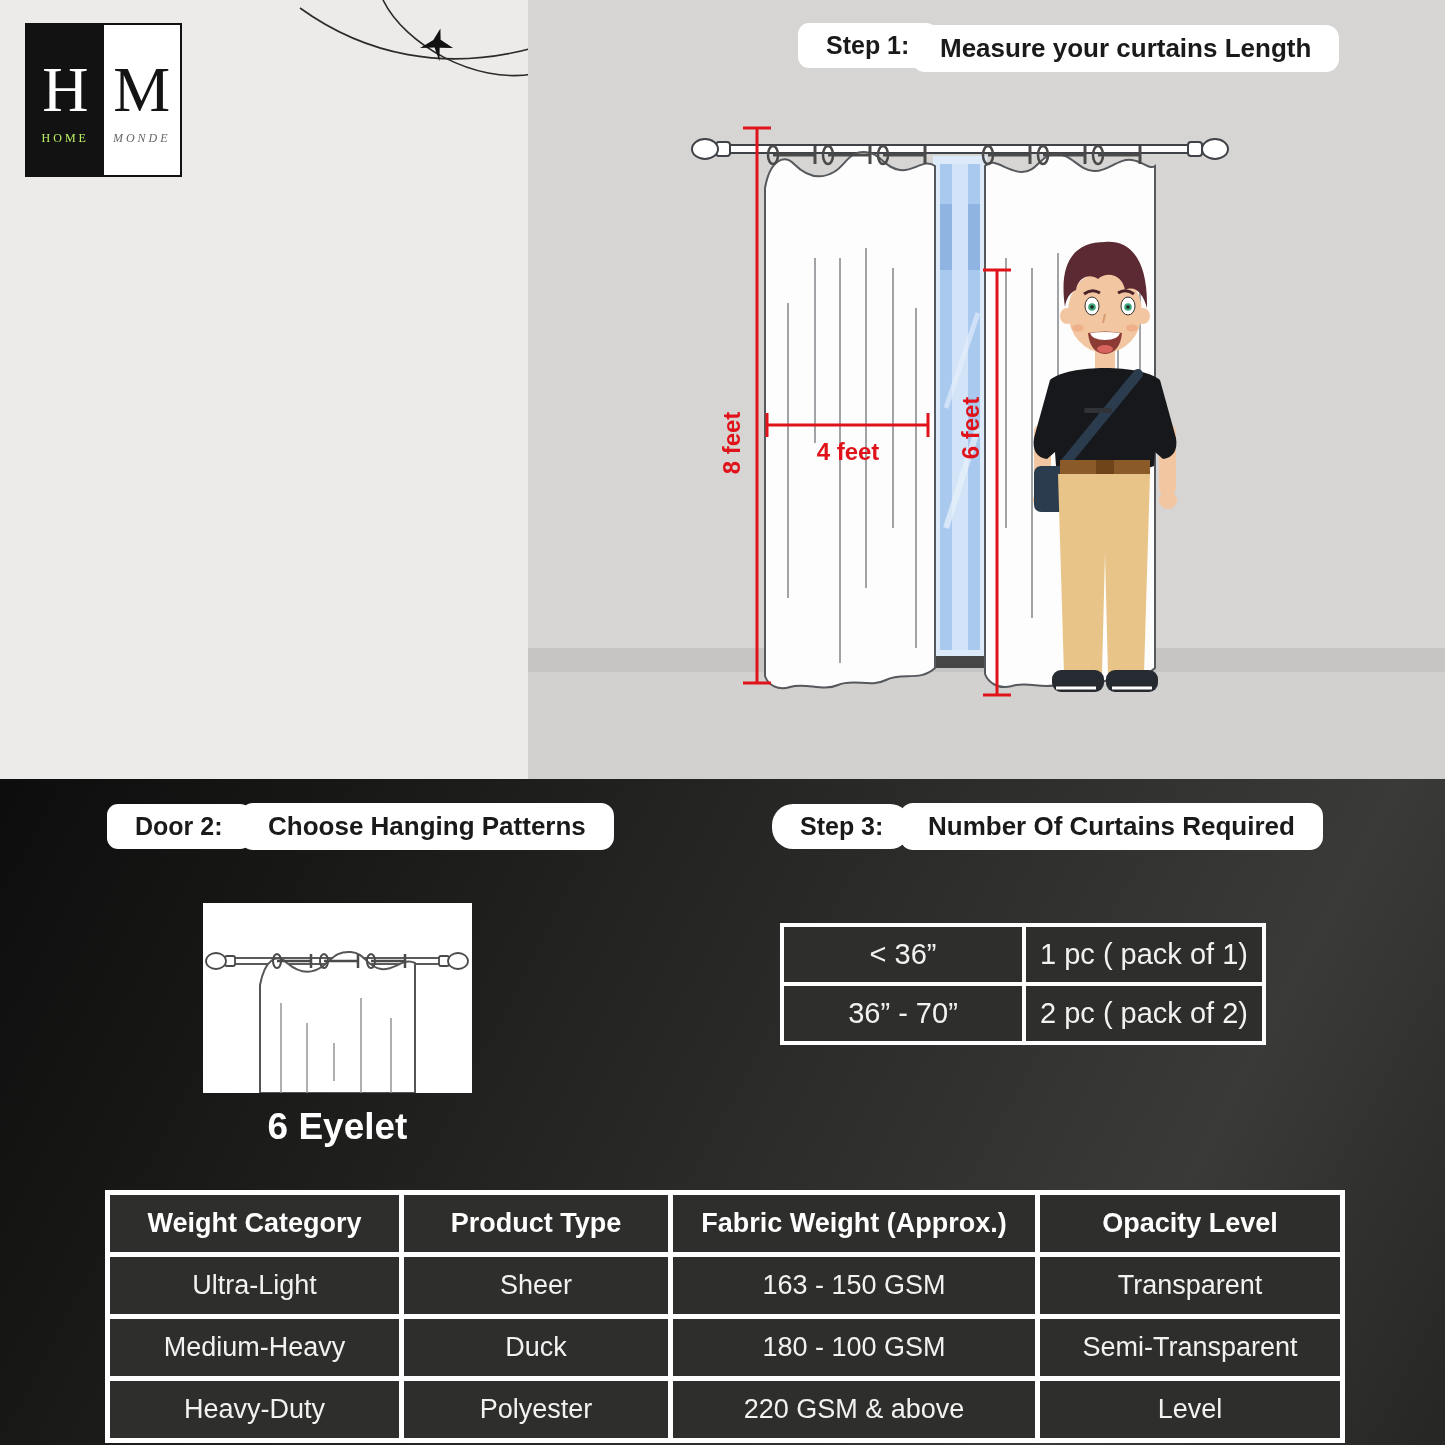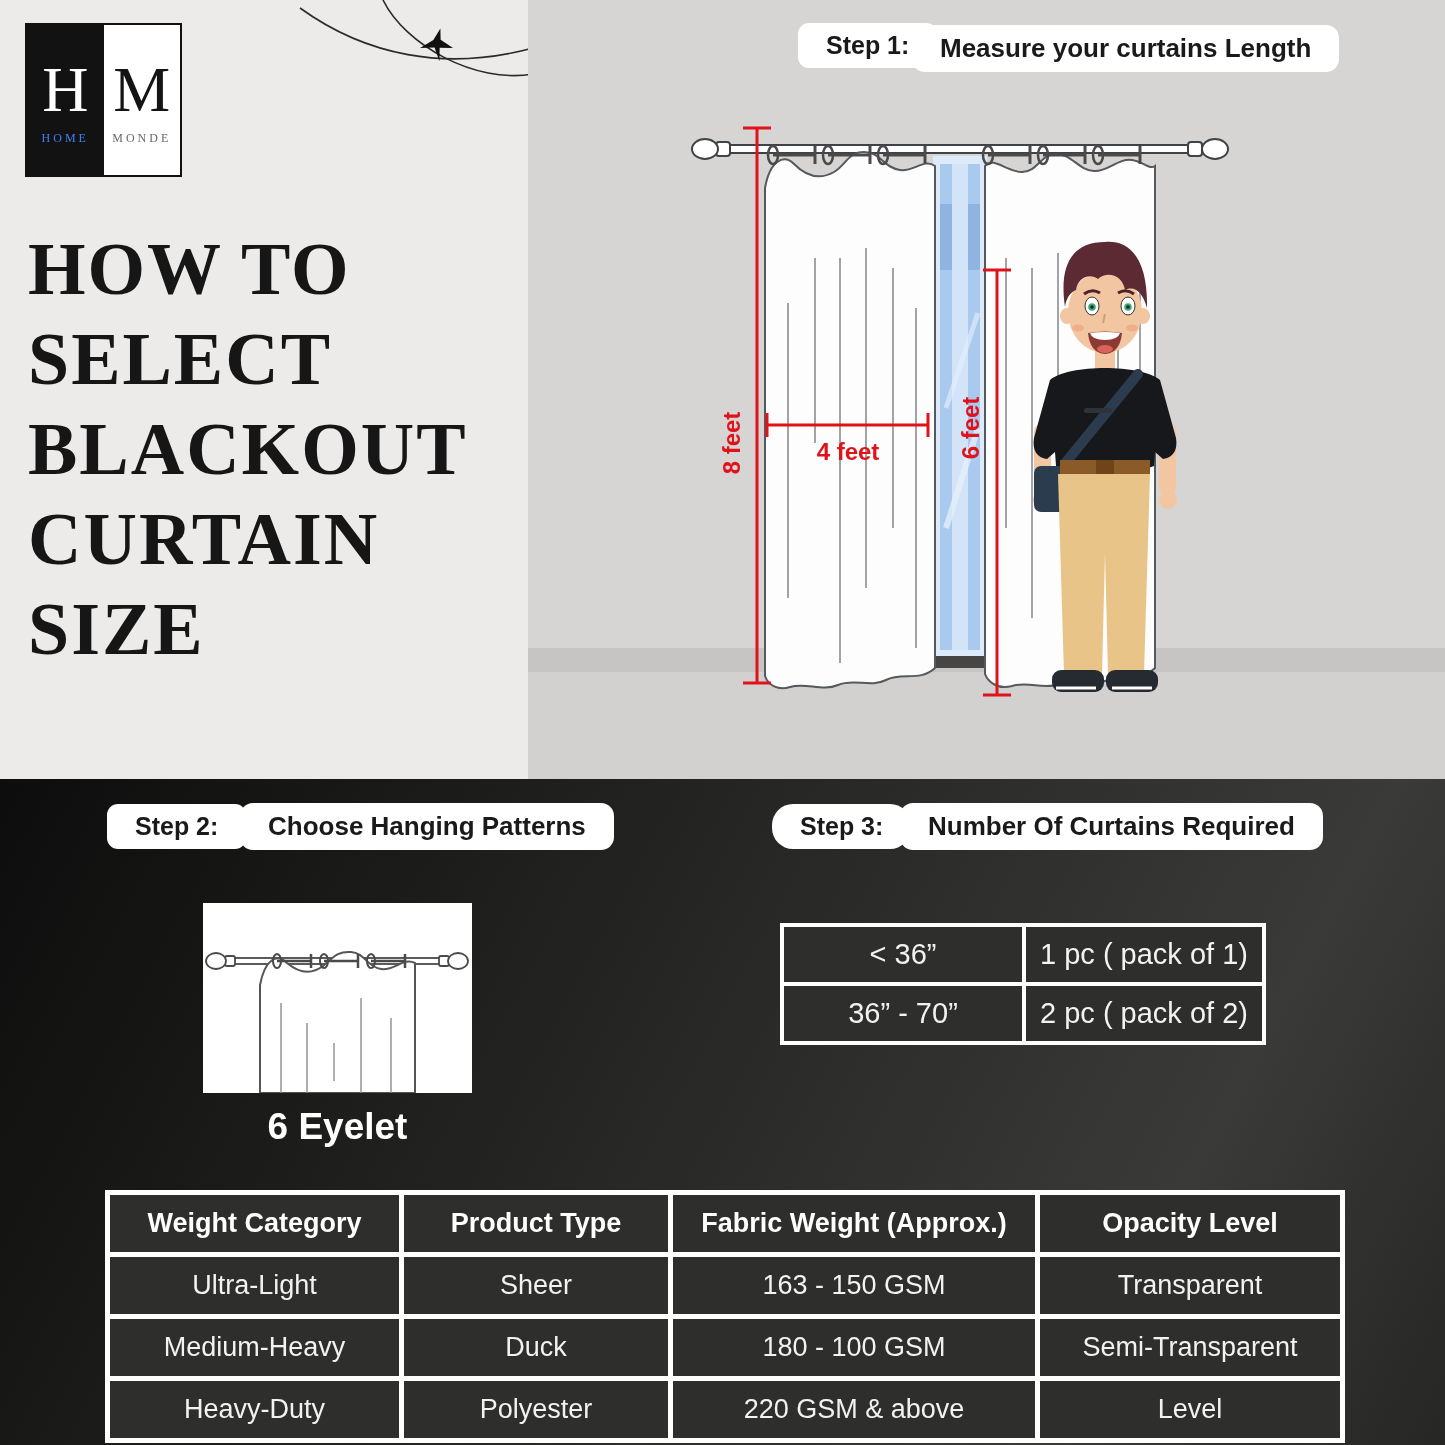--- a/index.html
+++ b/index.html
@@ -15,22 +15,22 @@
 
   
   .logo{position:absolute;left:25px;top:23px;width:157px;height:154px;border:2px solid #111;
         display:flex;box-sizing:border-box;background:#fff;}
   .logo-half{width:50%;height:100%;display:flex;flex-direction:column;align-items:center;box-sizing:border-box;padding-top:36px;}
   .logo-dark{background:#121212;}
   .logo-letter{font-family:"Liberation Serif",serif;font-size:64px;line-height:58px;font-weight:400;}
   .logo-dark .logo-letter{color:#fff;}
   .logo-light .logo-letter{color:#141414;}
   .logo-word{font-family:"Liberation Serif",serif;font-size:12px;letter-spacing:3px;margin-top:12px;}
-  .logo-dark .logo-word{color:#3b82f6;}
-  .logo-light .logo-word{color:#666;}
+  .logo-dark .logo-word{color:#bef264;}
+  .logo-light .logo-word{color:#666;font-style:italic;}
 
   
   .main-title{position:absolute;left:28px;top:224px;width:495px;
       font-family:"Liberation Serif",serif;font-weight:700;color:#161616;
       font-size:74px;line-height:90px;letter-spacing:2px;}
 
   
   .pill{position:absolute;background:#fff;color:#1a1a1a;font-weight:700;font-size:26px;
         display:flex;align-items:center;justify-content:center;padding:0 28px;
         border-radius:13px;height:47px;white-space:nowrap;}
@@ -79,27 +79,20 @@
       <div class="logo-half logo-dark">
         <div class="logo-letter">H</div>
         <div class="logo-word">HOME</div>
       </div>
       <div class="logo-half logo-light">
         <div class="logo-letter">M</div>
         <div class="logo-word">MONDE</div>
       </div>
     </div>
 
-    <div class="main-title">
-      <div>HOW TO</div>
-      <div>SELECT</div>
-      <div>BLACKOUT</div>
-      <div>CURTAIN</div>
-      <div>SIZE</div>
-    </div>
   </div>
 
   <div class="col-right">
     <div class="floor-band"></div>
     <div class="floor-low"></div>
   </div>
 
   <div class="pill pill-sm" style="left:798px;top:23px;">
     <span>Step 1:</span>
   </div>
@@ -233,21 +226,21 @@
       <line x1="295" y1="587" x2="323" y2="587"></line>
     </g>
     <text transform="translate(52 335) rotate(-90)" text-anchor="middle" font-size="24" font-weight="700" fill="#e0131b">8 feet</text>
     <text x="160" y="352" text-anchor="middle" font-size="24" font-weight="700" fill="#e0131b">4 feet</text>
     <text transform="translate(291 320) rotate(-90)" text-anchor="middle" font-size="24" font-weight="700" fill="#e0131b">6 feet</text>
   </svg>
 
   <div class="dark"></div>
 
   <div class="pill pill-sm" style="left:107px;top:804px;">
-    <span>Step 2:</span>
+    <span>Door 2:</span>
   </div>
   <div class="pill" style="left:240px;top:803px;">
     <span>Choose Hanging Patterns</span>
   </div>
   <div class="pill pill-sm" style="left:772px;top:804px;border-radius:21px;">
     <span>Step 3:</span>
   </div>
   <div class="pill" style="left:900px;top:803px;">
     <span>Number Of Curtains Required</span>
   </div>

